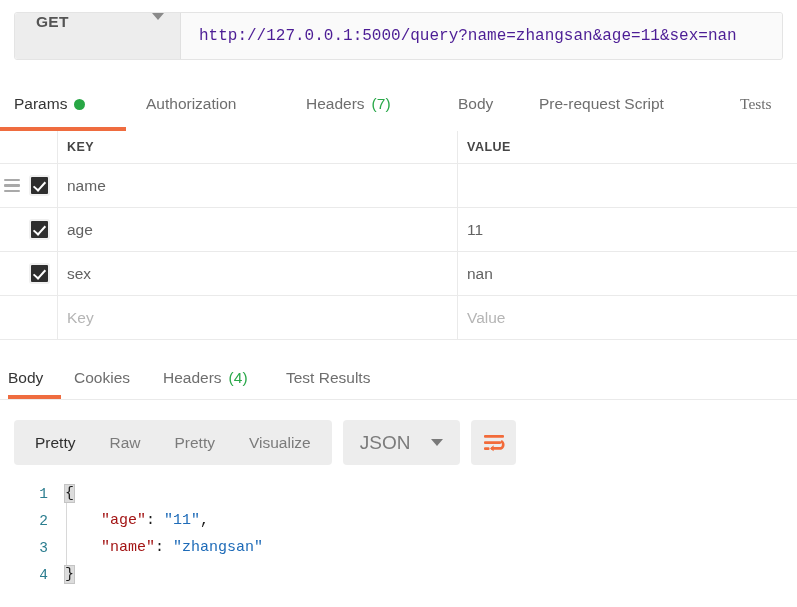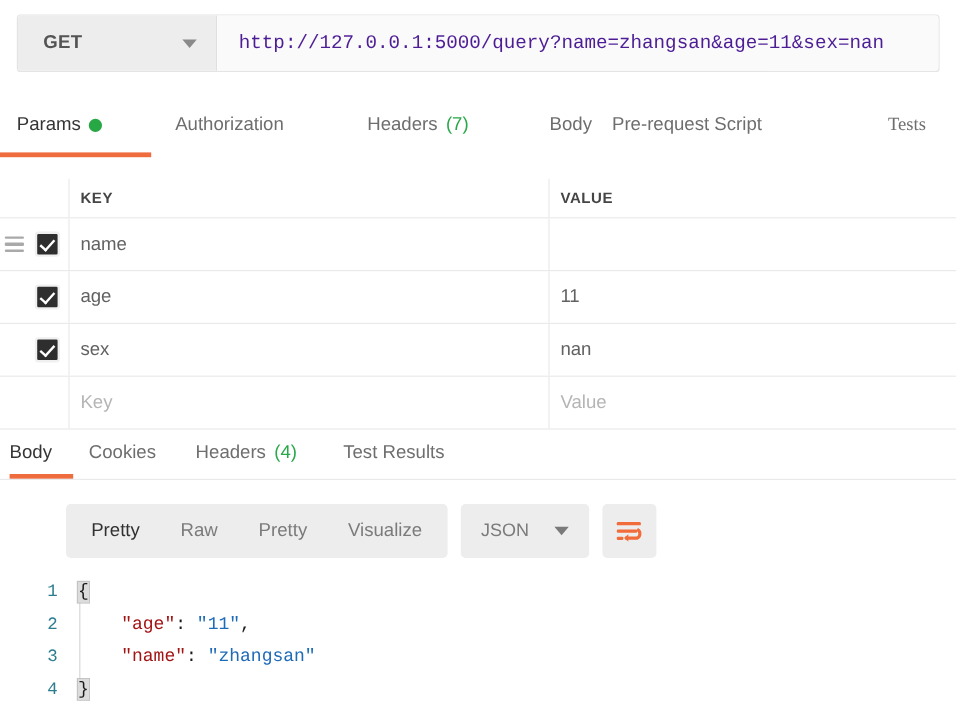--- a/index.html
+++ b/index.html
@@ -19,21 +19,21 @@
     display: flex;
     border: 1px solid #e4e4e4;
     border-radius: 3px;
     background: #ffffff;
   }
   .method-select {
     width: 166px;
     background: #ededed;
     border-right: 1px solid #e0e0e0;
     display: flex;
-    align-items: center;
+    align-items: flex-start;
     justify-content: space-between;
     padding: 0 16px 0 21px;
     border-radius: 3px 0 0 3px;
     cursor: pointer;
   }
   .method-label {
     font-size: 15.5px;
     font-weight: bold;
     color: #545454;
     letter-spacing: .3px;
@@ -82,34 +82,34 @@
   .green-dot {
     width: 11px; height: 11px;
     border-radius: 50%;
     background: #28a745;
     display: inline-block;
   }
   .req-tabs .t1 { position: absolute; left: 14px; }
   .req-tabs .t2 { position: absolute; left: 146px; }
   .req-tabs .t3 { position: absolute; left: 306px; }
   .req-tabs .t4 { position: absolute; left: 458px; }
-  .req-tabs .t5 { position: absolute; left: 510px; }
+  .req-tabs .t5 { position: absolute; left: 539px; }
   .req-tabs .t6 { position: absolute; left: 740px; font-family: Liberation Serif, serif; }
 
   .tab-underline {
     position: absolute;
     left: 0; top: 127px;
     width: 126px; height: 4px;
     background: #ef6c3f;
   }
 
   
   .params-table {
     position: absolute;
-    left: 0; top: 149px;
+    left: 0; top: 131px;
     width: 797px;
   }
   .prow {
     display: flex;
     height: 44px;
     border-bottom: 1px solid #eaeaea;
     align-items: center;
   }
   .prow.header {
     height: 33px;
@@ -212,21 +212,20 @@
     background: #eaeaea;
   }
 
   
   .fmt-toolbar {
     position: absolute;
     left: 14px; top: 420px;
     display: flex;
     align-items: center;
     gap: 11px;
-    margin-left: 41px;
   }
   .seg-group {
     display: flex;
     background: #ededed;
     border-radius: 4px;
     height: 45px;
     align-items: center;
     padding: 0 4px;
   }
   .seg {
@@ -240,21 +239,21 @@
   .json-select {
     display: flex;
     align-items: center;
     gap: 21px;
     background: #ededed;
     border-radius: 4px;
     height: 45px;
     padding: 0 17px;
     cursor: pointer;
   }
-  .json-select .lbl { font-size: 15px; color: #7b7b7b; }
+  .json-select .lbl { font-size: 19px; color: #7b7b7b; }
   .json-select .caret {
     width: 0; height: 0;
     border-left: 6px solid transparent;
     border-right: 6px solid transparent;
     border-top: 7px solid #7a7a7a;
   }
   .wrap-btn {
     width: 45px; height: 45px;
     background: #ededed;
     border-radius: 4px;

